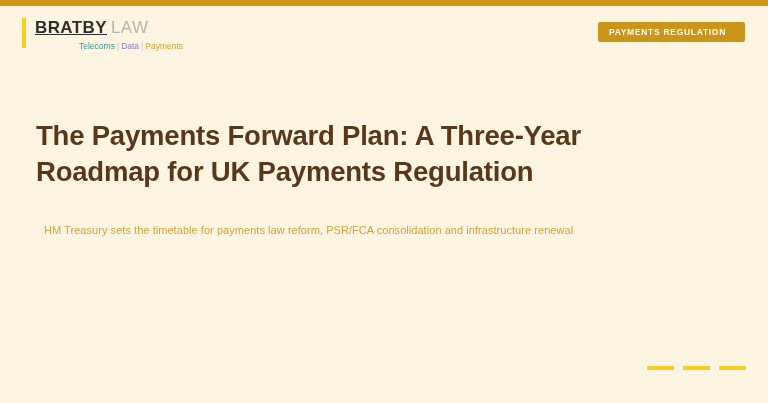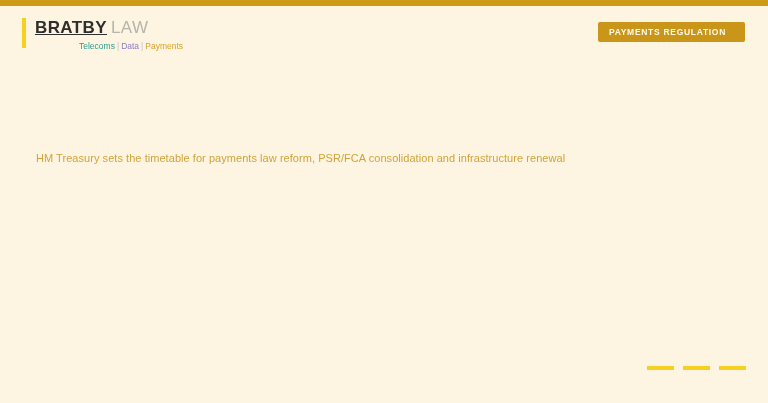--- a/index.html
+++ b/index.html
@@ -124,21 +124,21 @@
     color: #59381A;
     font-size: 27.5px;
     line-height: 36px;
     font-weight: bold;
     letter-spacing: -0.2px;
     margin: 0;
     max-width: 660px;
   }
 
   .subhead {
-    margin: 0;
+    margin: 8px;
     margin-top: 32px;
     color: #D1A33A;
     font-size: 11px;
     line-height: 16px;
     font-weight: normal;
     letter-spacing: 0.05px;
   }
 
   
   .dash-group {
@@ -174,20 +174,21 @@
           <span class="tag-telecoms">Telecoms</span><span class="tag-sep">|</span><span class="tag-data">Data</span><span class="tag-sep">|</span><span class="tag-payments">Payments</span>
         </div>
       </div>
     </div>
 
     <div class="category-badge">PAYMENTS REGULATION</div>
 
   </div>
 
   <div class="content">
+    <h1 class="headline">The Payments Forward Plan: A Three-Year Roadmap for UK Payments Regulation</h1>
     <p class="subhead">HM Treasury sets the timetable for payments law reform, PSR/FCA consolidation and infrastructure renewal</p>
   </div>
 
   <div class="dash-group">
     <div class="dash"></div>
     <div class="dash"></div>
     <div class="dash"></div>
   </div>
 
 </div>

